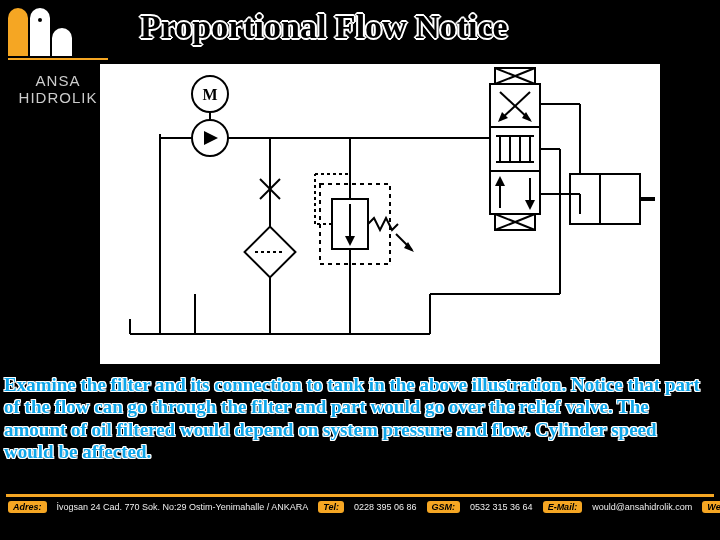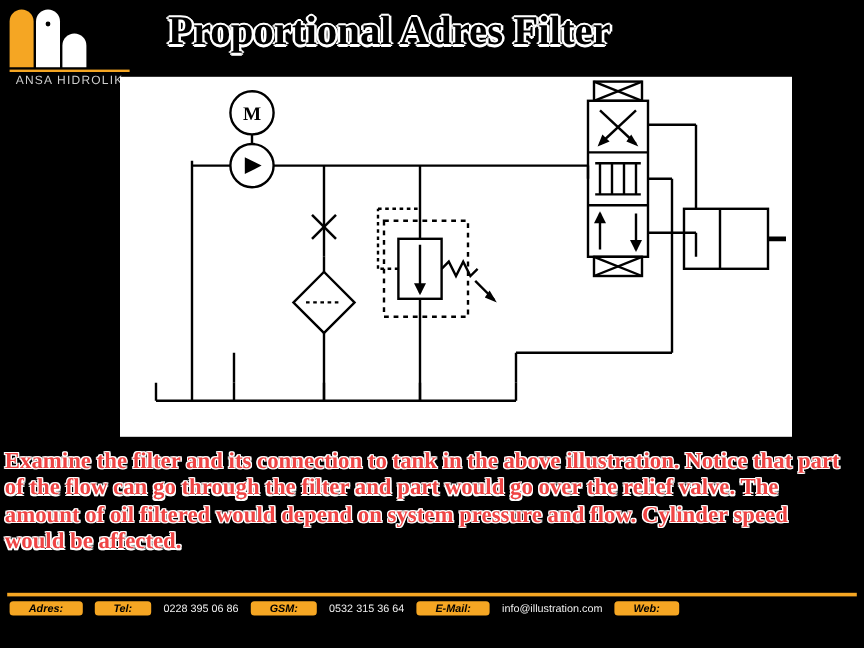--- a/index.html
+++ b/index.html
@@ -38,24 +38,24 @@
     top:10px;left:50%;transform:translateX(-50%);
     width:4px;height:4px;background:#000;border-radius:50%;
   }
   .logo-bar.b3 { height: 28px; background:#fff;}
   .logo-line{
     height:2px;background:#f5a623;margin-top:2px;
   }
   .logo-text {
     color: #ccc;
     font-family: Arial, sans-serif;
-    font-size: 10px;
+    font-size: 15px;
     letter-spacing: 1px;
     text-align: center;
-    margin-top: 2px;
+    margin-top: 12px;
   }
   .title {
     position: absolute;
     top: 8px;
     left: 140px;
     right: 20px;
     color: #000;
     font-weight: bold;
     font-size: 34px;
     text-shadow:
@@ -74,21 +74,21 @@
   }
   .diagram svg {
     width: 100%;
     height: 100%;
   }
   .body-text {
     position: absolute;
     left: 4px;
     right: 10px;
     top: 374px;
-    color: #ef4444;
+    color: #0ea5e9;
     font-weight: bold;
     font-size: 19px;
     line-height: 1.18;
     text-shadow:
       -1px -1px 0 #fff, 1px -1px 0 #fff,
       -1px 1px 0 #fff, 1px 1px 0 #fff,
       0 -1px 0 #fff, 0 1px 0 #fff,
       -1px 0 0 #fff, 1px 0 0 #fff;
   }
   .footer {
@@ -111,40 +111,40 @@
     font-family: Arial, sans-serif;
     font-size: 9px;
     color: #eee;
     white-space: nowrap;
   }
   .footer-label {
     display:inline-block;
     background: #f5a623;
     color: #000;
     font-weight: bold;
-    padding: 1px 16px;
+    padding: 1px 5px;
     border-radius: 3px;
     font-style: italic;
     font-size: 9px;
   }
 </style>
 </head>
 <body>
 
 <div class="logo">
   <div class="logo-bars">
     <div class="logo-bar b1"></div>
     <div class="logo-bar b2"></div>
     <div class="logo-bar b3"></div>
   </div>
   <div class="logo-line"></div>
   <div class="logo-text">ANSA HIDROLIK</div>
 </div>
 
-<div class="title">Proportional Adres Filter</div>
+<div class="title">Proportional Flow Notice</div>
 
 <div class="diagram">
 <svg viewBox="0 0 560 300">
   <g stroke="#000" stroke-width="2" fill="none">
 
     <line x1="30" y1="270" x2="330" y2="270"></line>
     <line x1="30" y1="270" x2="30" y2="255"></line>
     <line x1="95" y1="270" x2="95" y2="255"></line>
     <line x1="170" y1="270" x2="170" y2="255"></line>
     <line x1="250" y1="270" x2="250" y2="255"></line>
@@ -245,22 +245,23 @@
   </g>
 </svg>
 </div>
 
 <div class="body-text">Examine the filter and its connection to tank in the above illustration. Notice that part of the flow can go through the filter and part would go over the relief valve. The amount of oil filtered would depend on system pressure and flow. Cylinder speed would be affected.</div>
 
 <div class="footer">
   <div class="footer-line"></div>
   <div class="footer-text">
     <span class="footer-label">Adres:</span>
+    <span>İvogsan 24 Cad. 770 Sok. No:29 Ostim-Yenimahalle / ANKARA</span>
     <span class="footer-label">Tel:</span>
     <span>0228 395 06 86</span>
     <span class="footer-label">GSM:</span>
     <span>0532 315 36 64</span>
     <span class="footer-label">E-Mail:</span>
-    <span>info@illustration.com</span>
+    <span>would@ansahidrolik.com</span>
     <span class="footer-label">Web:</span>
 
   </div>
 </div>
 
 </body></html>

